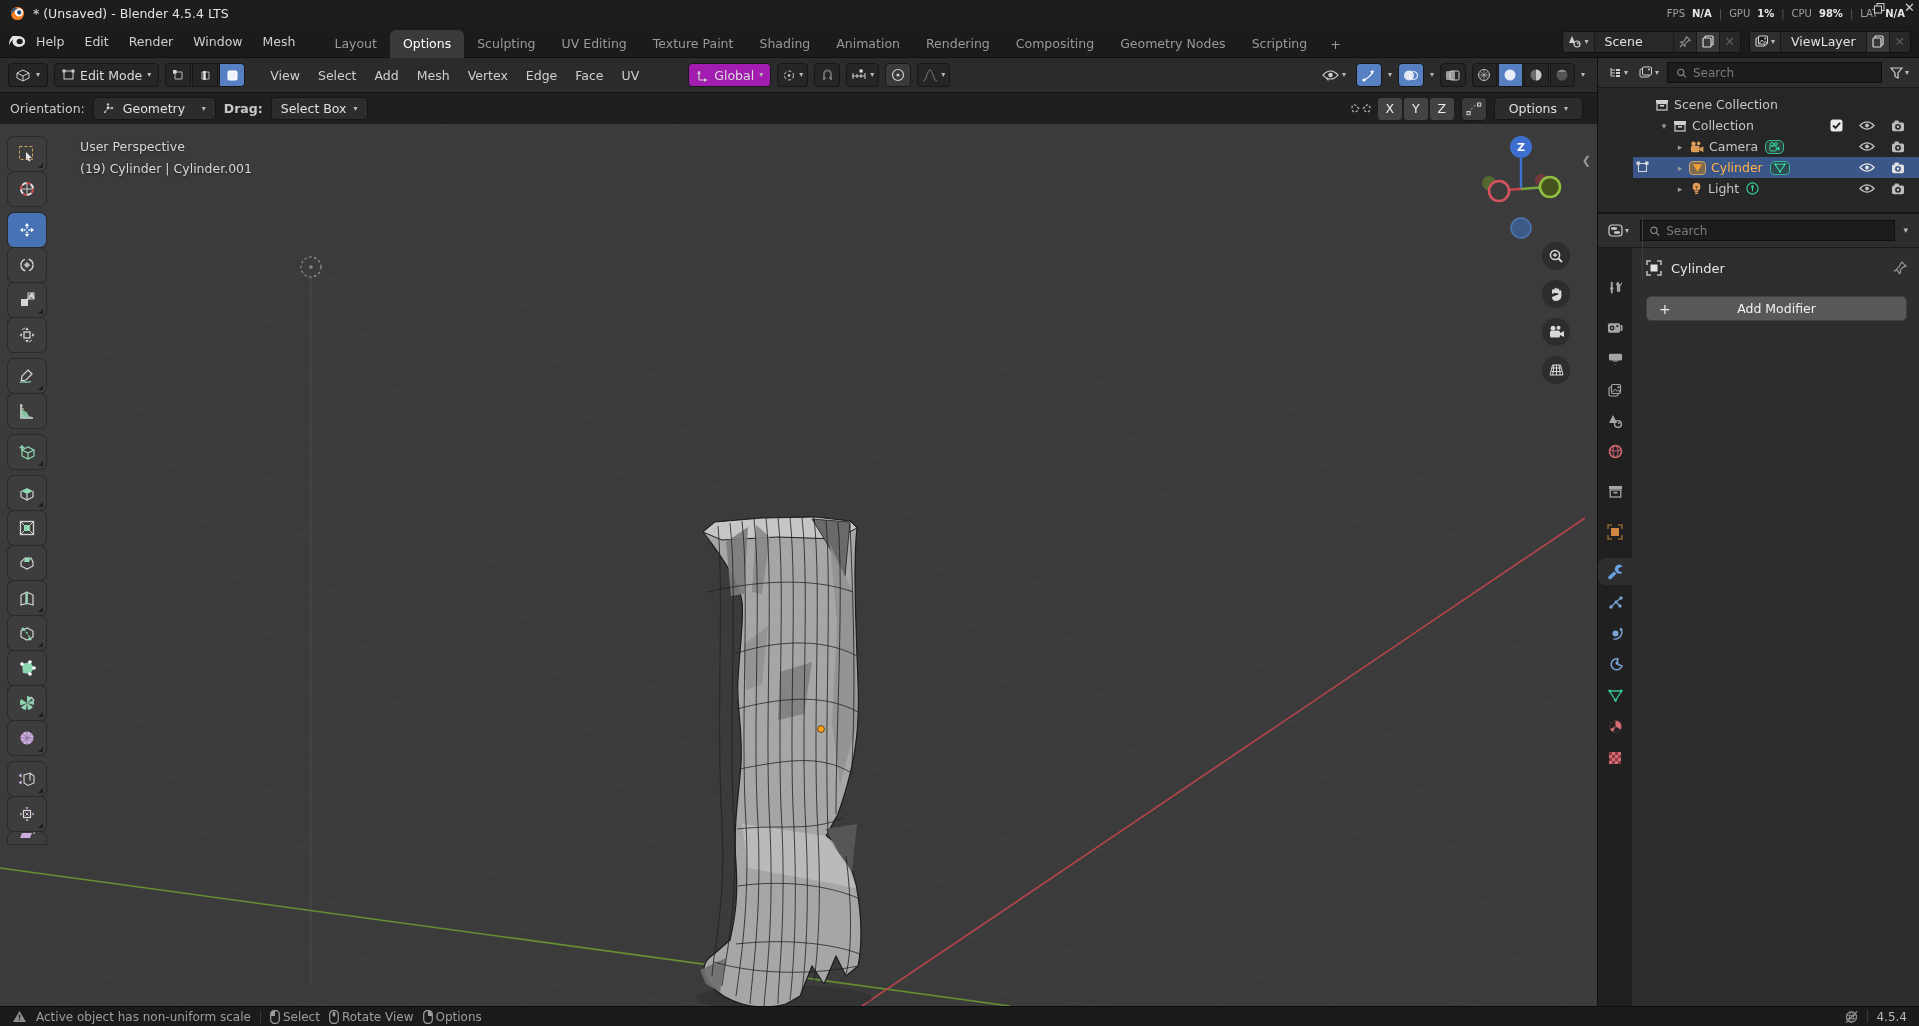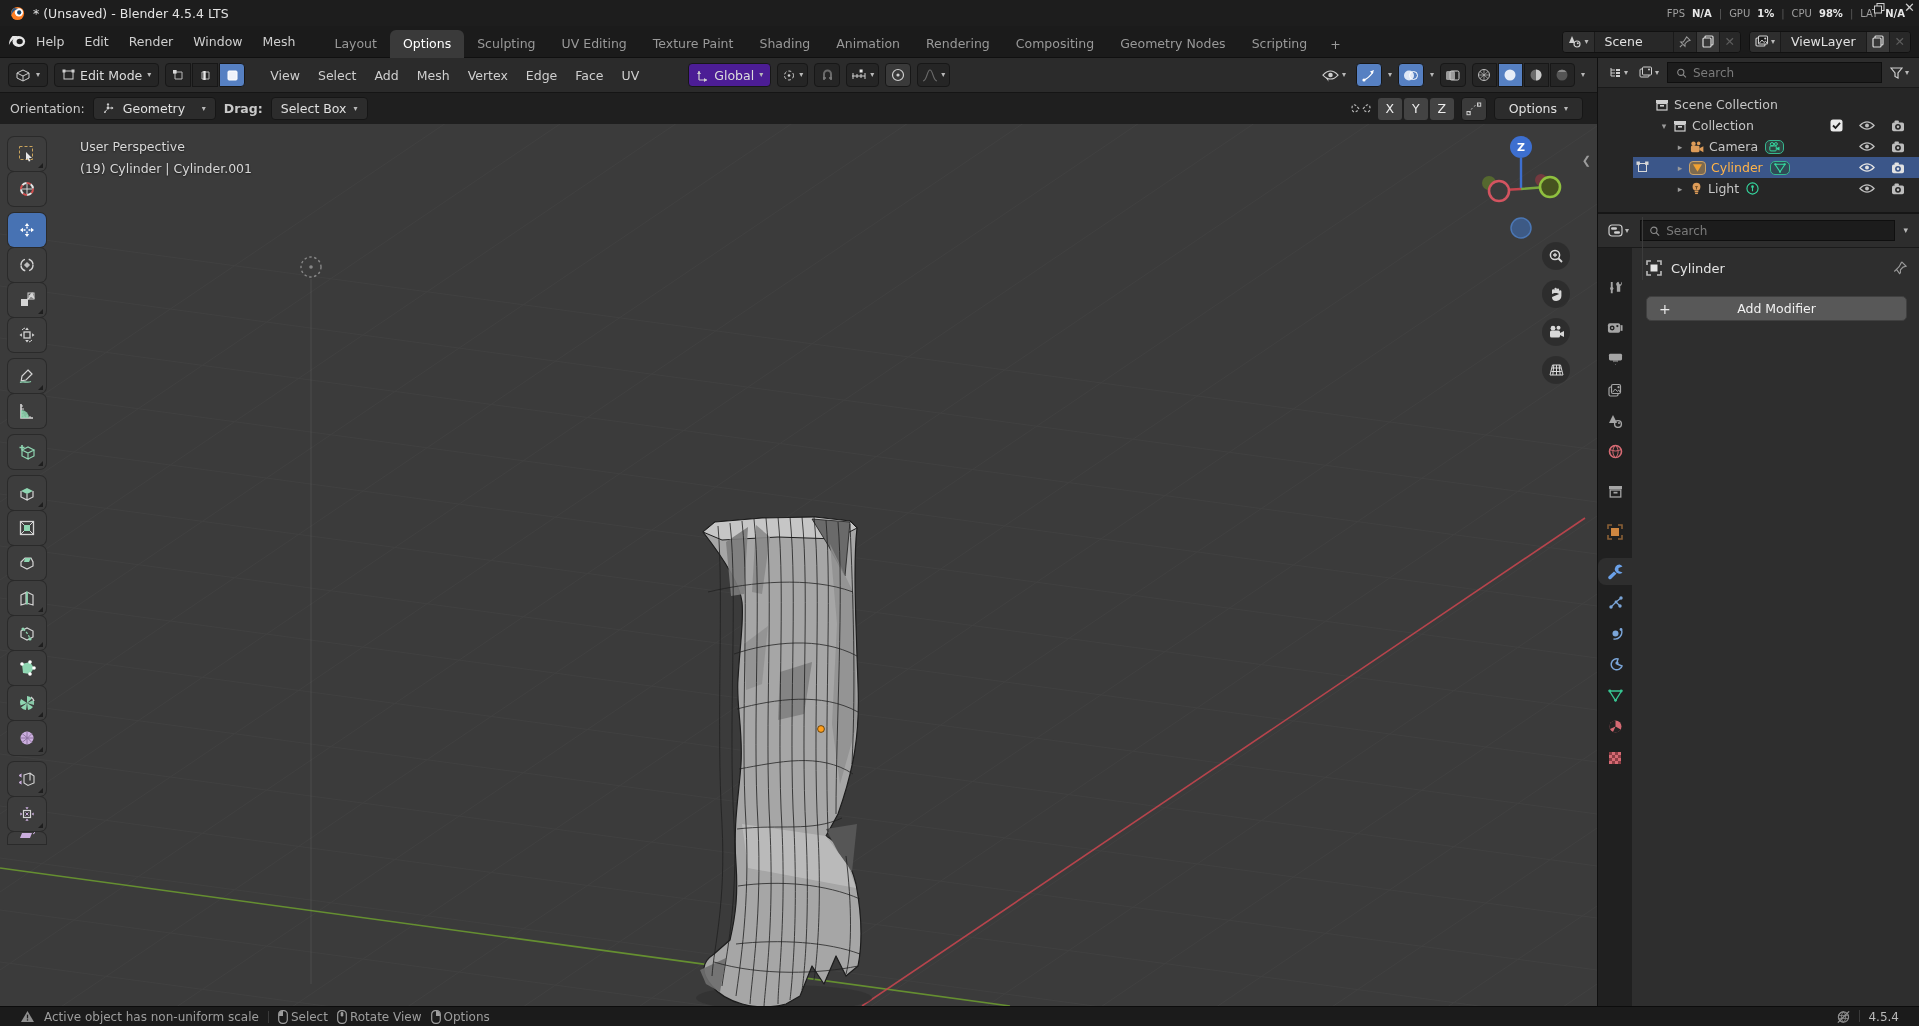--- a/index.html
+++ b/index.html
@@ -89,21 +89,21 @@
   .ptabs{width:34px;background:#202020;display:flex;flex-direction:column;align-items:stretch;padding-top:24px;}
   .ptab{height:27px;display:flex;align-items:center;justify-content:center;margin:2px 0;}
   .ptab.active{background:#2e2e2e;border-radius:8px 0 0 8px;}
   .ptab-gap{height:9px;}
   .pcontent{flex:1;padding:12px 12px 0 14px;}
   .pbreadcrumb{display:flex;align-items:center;gap:9px;color:#e4e4e4;font-size:13px;}
   .pbreadcrumb .pin{margin-left:auto;}
   .addmod{margin-top:20px;height:25px;background:#585858;border:1px solid #404040;border-radius:5px;display:flex;align-items:center;justify-content:center;position:relative;color:#f1f1f1;font-size:12.5px;}
   .addmod .plus{position:absolute;left:12px;color:#e8e8e8;font-size:14px;}
   
-  .statusbar{height:20px;background:#1b1b1b;border-top:1px solid #0c0c0c;display:flex;align-items:center;padding:0 20px;gap:9px;color:#9d9d9d;font-size:12px;}
+  .statusbar{height:20px;background:#1b1b1b;border-top:1px solid #0c0c0c;display:flex;align-items:center;padding:0 12px;gap:9px;color:#9d9d9d;font-size:12px;}
   .statusbar .vsep{width:1px;height:12px;background:#3a3a3a;}
   .hint{display:flex;align-items:center;gap:3px;}
   .sb-right{margin-left:auto;display:flex;align-items:flex-start;gap:8px;color:#b9b9b9;}
   svg{display:block;}
 </style>
 </head>
 <body>
 
 <div id="app">
 
@@ -252,21 +252,21 @@
           <div class="menu-item">View</div>
           <div class="menu-item">Select</div>
           <div class="menu-item">Add</div>
           <div class="menu-item">Mesh</div>
           <div class="menu-item">Vertex</div>
           <div class="menu-item">Edge</div>
           <div class="menu-item">Face</div>
           <div class="menu-item">UV</div>
         </div>
         <div class="mid-cluster">
-          <div class="hbtn flat" style="background:#4c1d95;border:1px solid #171717;">
+          <div class="hbtn flat" style="background:#a21caf;border:1px solid #171717;">
             <svg width="13" height="13" viewBox="0 0 13 13">
                 <path d="M3,11 L3,2 M3,11 L11,11" stroke="#cfcfcf" stroke-width="1.2" fill="none"></path>
                 <path d="M3,2 l-2,3 h4 z M11,11 l-3,-2 v4 z" fill="#cfcfcf"></path>
               </svg>
             <span>Global</span>
             <span class="chev">▾</span>
           </div>
           <div class="tgl">
             <svg width="14" height="13" viewBox="0 0 14 13">
                 <circle cx="7" cy="6.5" r="4.5" fill="none" stroke="#cfcfcf" stroke-dasharray="3 2"></circle>

